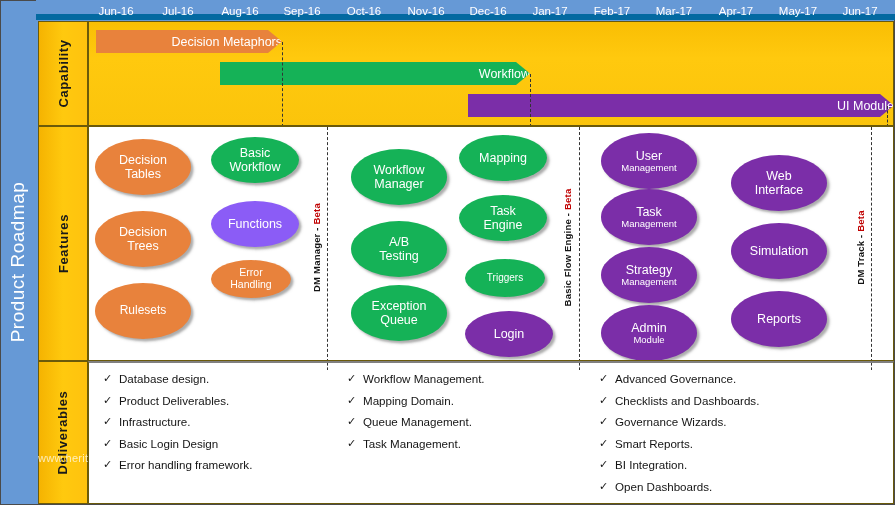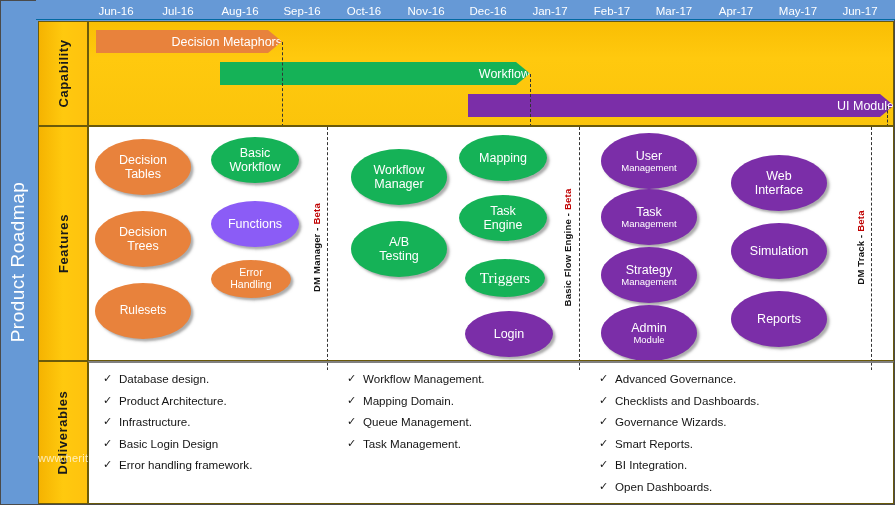--- a/index.html
+++ b/index.html
@@ -45,21 +45,21 @@
     display: block;
   }
 
   
   .timeline {
     position: absolute;
     left: 36px; top: 0px;
     width: 859px; height: 20px;
     background: #6699D6;
     box-sizing: border-box;
-    border-bottom: 1px solid #0369a1;
+    border-bottom: 6px solid #0369a1;
   }
   .month {
     position: absolute;
     top: 3px;
     height: 16px;
     line-height: 16px;
     color: #ffffff;
     font-size: 11.5px;
     text-align: center;
     white-space: nowrap;
@@ -299,22 +299,26 @@
         <span class="l1">A/B</span>
         <span class="l2">Testing</span>
       </div>
       <div class="ellipse" style="left: 370px; top: 8px; width: 88px; height: 46px; background: rgb(21, 178, 87); font-size: 12.5px;">
         <span class="l1">Mapping</span>
       </div>
       <div class="ellipse" style="left: 370px; top: 68px; width: 88px; height: 46px; background: rgb(21, 178, 87); font-size: 12.5px;">
         <span class="l1">Task</span>
         <span class="l2">Engine</span>
       </div>
-      <div class="ellipse" style="left: 376px; top: 132px; width: 80px; height: 38px; background: rgb(21, 178, 87); font-size: 15px; font-family: Liberation Serif, serif;">
+      <div class="ellipse" style="left: 376px; top: 132px; width: 80px; height: 38px; background: rgb(21, 178, 87); font-size: 10px;">
         <span class="l1">Triggers</span>
+      </div>
+      <div class="ellipse" style="left: 262px; top: 158px; width: 96px; height: 56px; background: rgb(21, 178, 87); font-size: 12.5px;">
+        <span class="l1">Exception</span>
+        <span class="l2">Queue</span>
       </div>
       <div class="ellipse" style="left: 376px; top: 184px; width: 88px; height: 46px; background: rgb(123, 46, 168); font-size: 12.5px;">
         <span class="l1">Login</span>
       </div>
       <div class="ellipse" style="left: 512px; top: 6px; width: 96px; height: 56px; background: rgb(123, 46, 168); font-size: 12.5px;">
         <span class="l1">User</span>
         <span class="l2" style="font-size: 9.5px;">Management</span>
       </div>
       <div class="ellipse" style="left: 642px; top: 28px; width: 96px; height: 56px; background: rgb(123, 46, 168); font-size: 12.5px;">
         <span class="l1">Web</span>
@@ -353,21 +357,21 @@
     </div>
 
   <div class="deliv-band" id="deliv-band">
       <div class="deliv-col" style="left: 14px;">
         <div class="deliv-item">
           <span class="check">✓</span>
           <span>Database design.</span>
         </div>
         <div class="deliv-item">
           <span class="check">✓</span>
-          <span>Product Architecture.</span>
+          <span>Product Deliverables.</span>
         </div>
         <div class="deliv-item">
           <span class="check">✓</span>
           <span>Infrastructure.</span>
         </div>
         <div class="deliv-item">
           <span class="check">✓</span>
           <span>Basic Login Design</span>
         </div>
         <div class="deliv-item">

